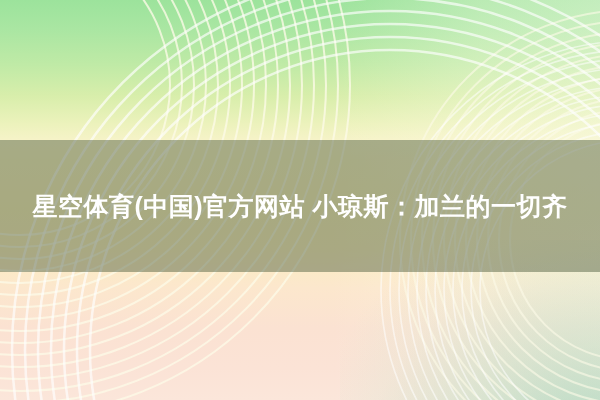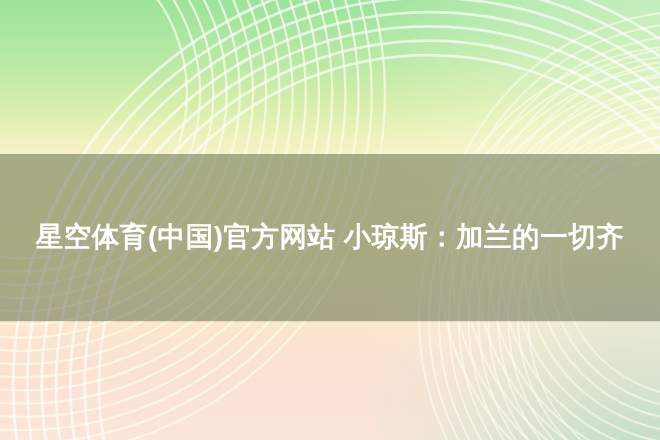--- a/index.html
+++ b/index.html
@@ -77,21 +77,21 @@
   .arcs-right     { right: -250px; top: 10px;   }
   .arcs-bottom    { left: -60px;  bottom: -330px; }
   .arcs-bottomright { right: -290px; bottom: -150px; }
 
   
   .text-band {
     position: absolute;
     left: 0;
     right: 0;
     top: 140px;
-    height: 152px;
+    height: 132px;
     background: rgba(72, 88, 56, 0.46);
     display: flex;
     align-items: center;
     justify-content: center;
   }
   .headline-line {
     color: #ffffff;
     font-size: 25px;
     font-weight: 700;
     line-height: 46px;

